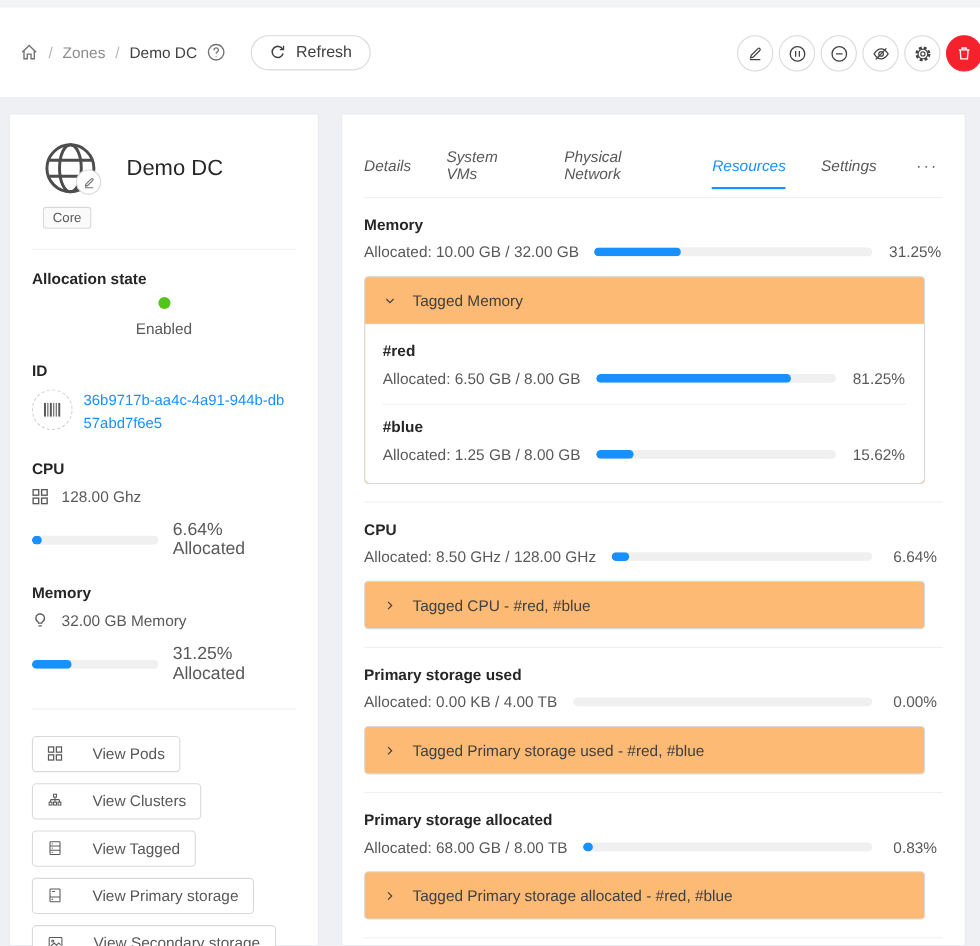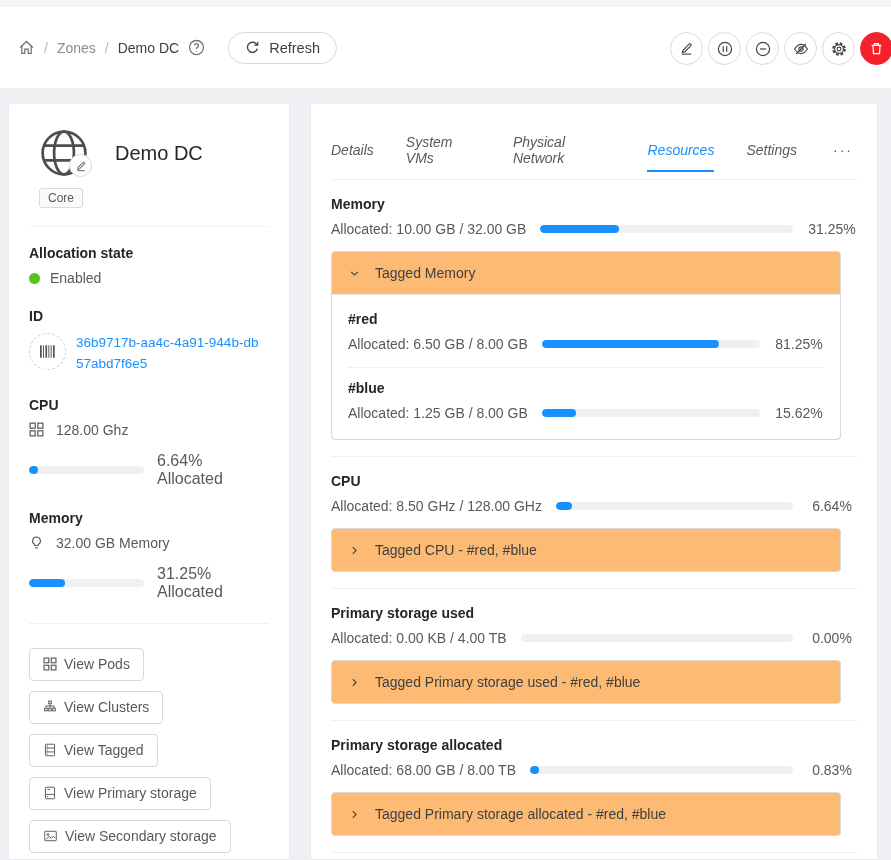--- a/index.html
+++ b/index.html
@@ -29,35 +29,35 @@
   .left { width:282px; flex:none; padding:20px 20px 0; position:relative; }
   .zone-head { display:flex; align-items:center; gap:26px; padding:4px 0 0 10px; position:relative; }
   .zone-title { font-size:20px; color:#262626; font-weight:400; }
   .mini-edit { position:absolute; left:60px; top:50px; width:23px; height:23px; border-radius:50%;
     border:1px solid #d9d9d9; background:#fff; display:flex; align-items:center; justify-content:center;
     color:#737373; cursor:pointer; }
   .tag-chip { display:inline-block; margin:10px 0 0 10px; border:1px solid #d9d9d9; background:#fafafa;
     border-radius:3px; font-size:12px; color:#595959; padding:2px 8px; }
   .divider { border-top:1px solid #f0f0f0; margin:18px 0; }
   .fld-label { font-weight:700; color:#262626; margin-bottom:9px; }
-  .state-row { display:flex; align-items:center; gap:10px; }
+  .state-row { display:flex; align-items:center; gap:10px;flex-direction:column; }
   .dot { width:11px; height:11px; border-radius:50%; background:#52c41a; }
   .fld { margin-bottom:22px; }
   .id-row { display:flex; gap:10px; align-items:flex-start; }
   .barcode-circle { width:37px; height:37px; flex:none; border:1px dashed #d0d0d0; border-radius:50%;
     display:flex; align-items:center; justify-content:center; color:#595959; }
   .id-link { color:#1890ff; font-size:13.5px; line-height:1.55; word-break:break-all; text-decoration:none; cursor:pointer; }
-  .res-row { display:flex; align-items:flex-start; gap:12px; color:#595959; margin-bottom:14px; }
+  .res-row { display:flex; align-items:flex-end; gap:12px; color:#595959; margin-bottom:14px; }
   .bar-row { display:flex; align-items:center; }
   .track { flex:1; height:8px; background:#f0f0f0; border-radius:4px; overflow:hidden; position:relative; }
   .fill { height:100%; background:#1890ff; border-radius:4px; }
   .bar-row .alloc-label { flex:none; width:112px; margin-left:13px; font-size:16px; color:#595959; }
   .view-buttons { display:flex; flex-direction:column; align-items:flex-start; gap:10px; margin-top:24px; }
   .view-btn { height:33px; border:1px solid #d9d9d9; border-radius:4px; background:#fff;
-    display:inline-flex; align-items:center; gap:7px; padding:0 13px; color:#595959;
+    display:inline-flex; align-items:center; gap:27px; padding:0 13px; color:#595959;
     font-size:14px; cursor:pointer; }
   
   .right { flex:1; padding:8px 20px 0; overflow:hidden; }
   .tabs { display:flex; align-items:center; gap:32px; border-bottom:1px solid #f0f0f0; padding:14px 0 0;font-style:italic; }
   .tab { padding:8px 0 13px; color:#595959; cursor:pointer; position:relative; }
   .tab.active { color:#1890ff; }
   .tab.active::after { content:""; position:absolute; left:0; right:0; bottom:-1px; height:2px; background:#1890ff; }
   .tab-more { margin-left:auto; color:#595959; cursor:pointer; padding:8px 4px 13px; letter-spacing:2px; }
   .section { padding-top:16px; }
   .section + .section { border-top:1px solid #f0f0f0; }

